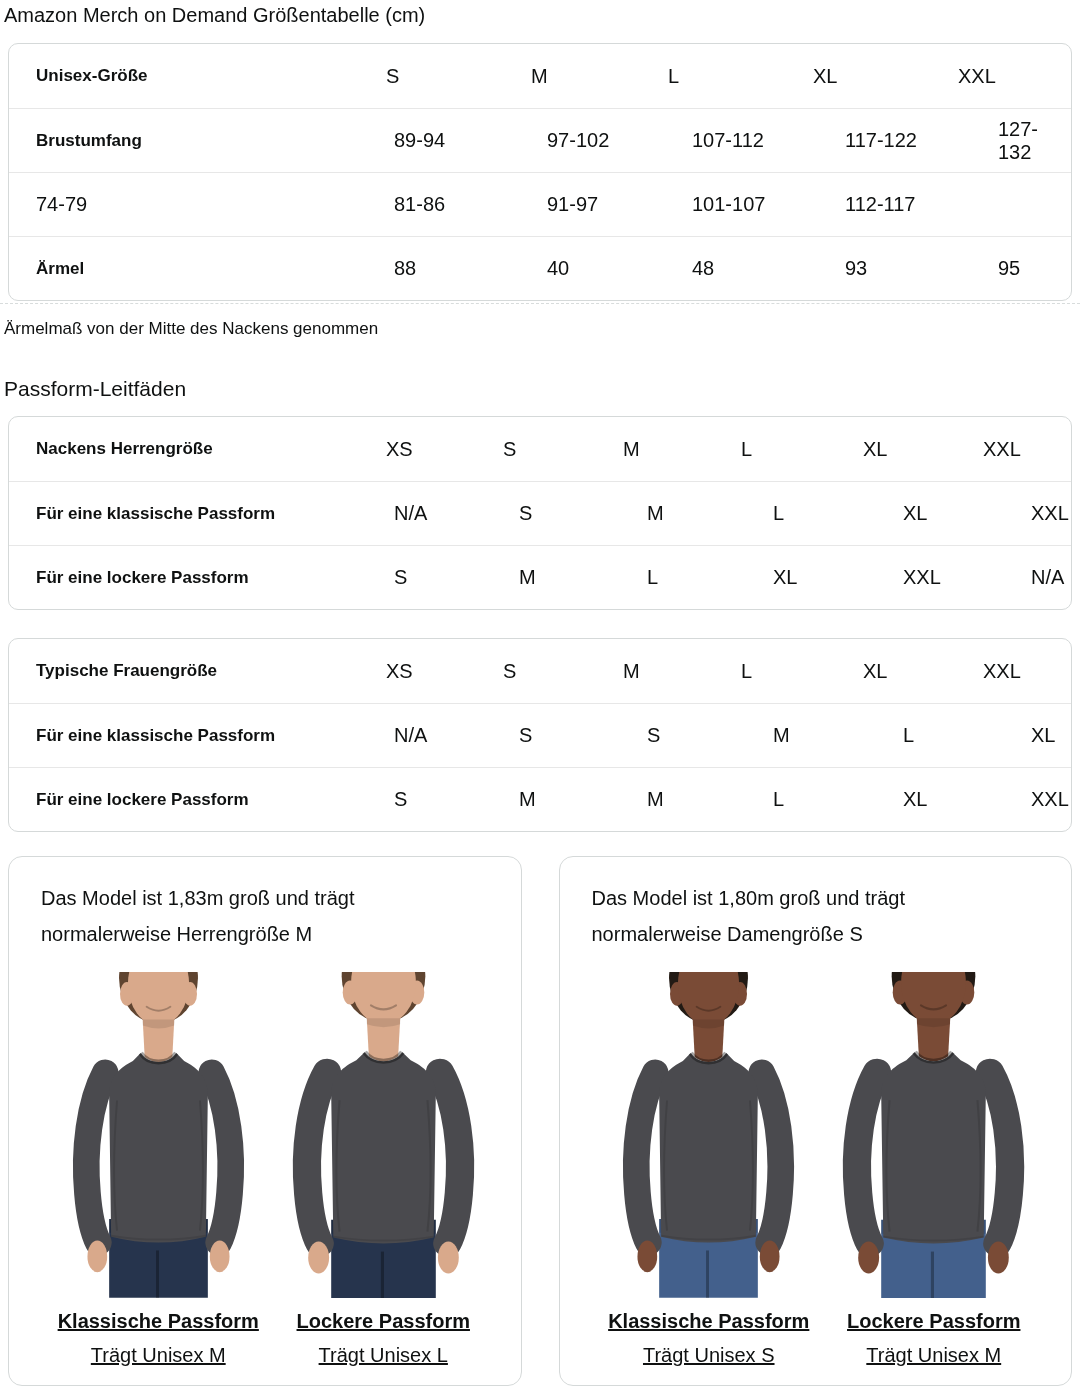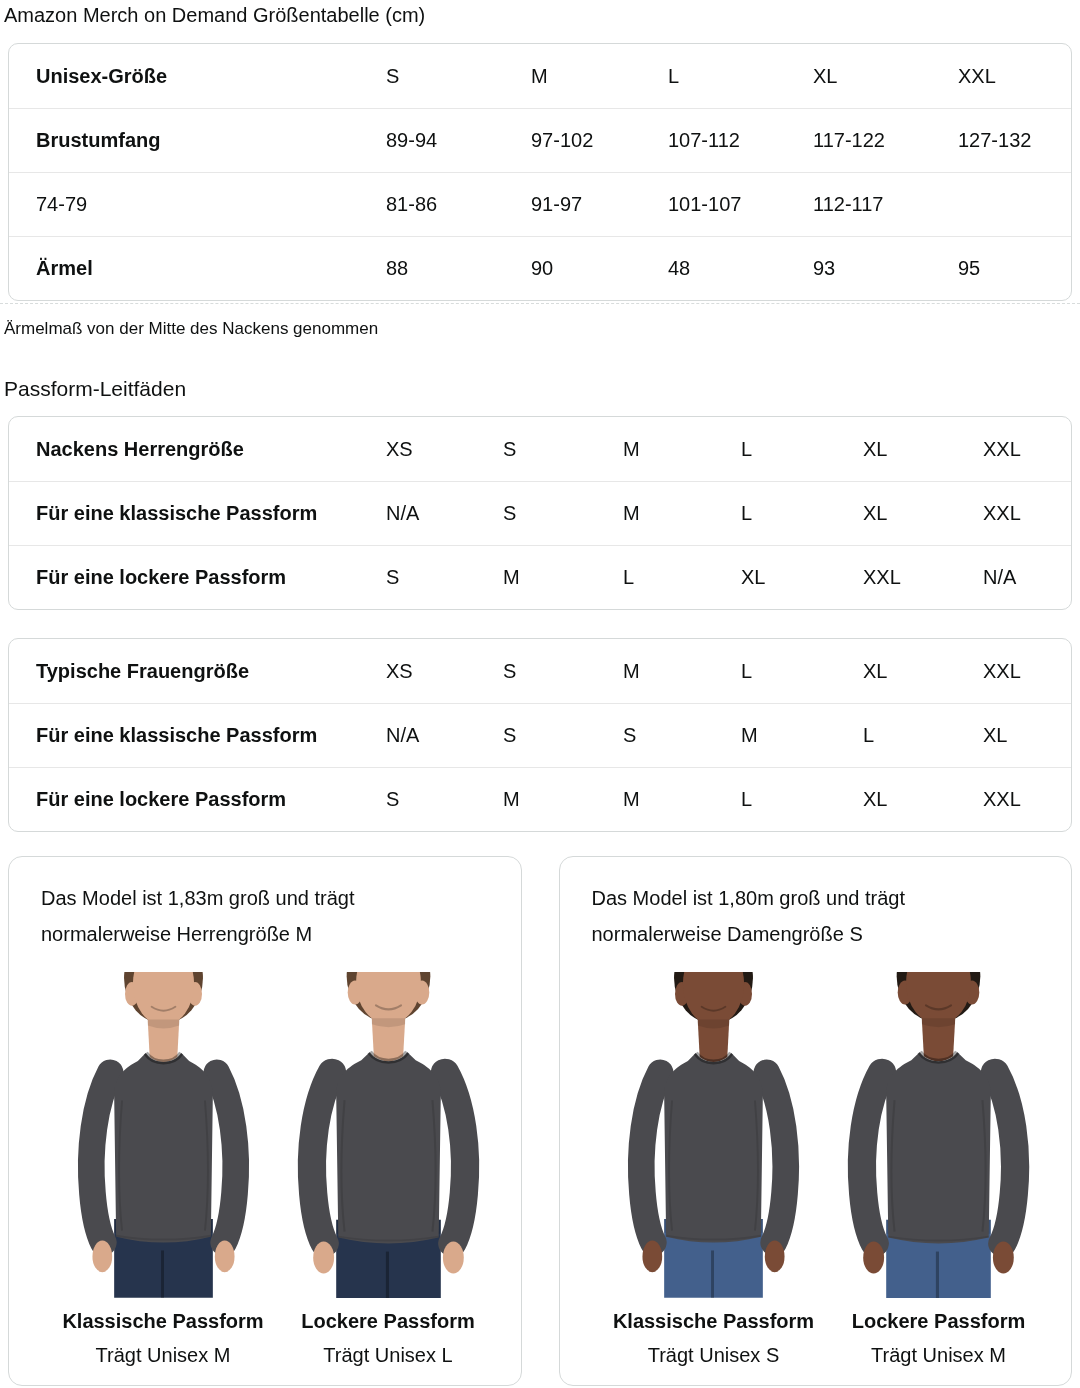--- a/index.html
+++ b/index.html
@@ -14,37 +14,37 @@
     height:1388px; overflow:hidden;
     font-family:"Liberation Sans","DejaVu Sans",sans-serif;
     color:var(--text);
   }
   .page-title{font-size:20px; font-weight:400; margin:3px 0 0 4px; line-height:25px;}
   .tcard{
     margin:15px 8px 0 8px; border:1px solid var(--border);
     border-radius:10px; background:#fff; overflow:hidden;
   }
   .trow{display:grid; align-items:center; height:64px; padding-left:27px;}
-  .trow + .trow{border-top:1px solid var(--divider);}
+  .trow + .trow{border-top:1px solid var(--divider);gap:8px;}
   .t5{grid-template-columns:350px 145px 137px 145px 145px auto;}
   .t6{grid-template-columns:350px 117px 120px 118px 122px 120px auto;}
-  .row-label{font-weight:700; font-size:20px;}
+  .row-label{font-weight:700; font-size:17px;}
   .cell{font-size:20px; font-weight:400;}
   .dashed-rule{border-top:1px dashed #d8dcdc; margin-top:2px;}
   .fit-note{font-size:17px; margin:14px 0 0 4px; line-height:21px;}
   .section-heading{font-size:21px; font-weight:400; margin:37px 0 0 4px; line-height:25px;}
   .spaced{margin-top:28px;}
 
   .model-cards{display:flex; gap:37px; margin:24px 8px 0 8px;}
   .model-card{
     flex:1; border:1px solid var(--border); border-radius:14px;
     background:#fff; padding:23px 20px 16px 32px; height:530px;
   }
   .model-desc{font-size:20px; line-height:36px; max-width:420px;}
-  .figures{display:flex; justify-content:flex-end; margin-top:20px;}
+  .figures{display:flex; justify-content:center; margin-top:20px;text-decoration:underline;}
   .fig{width:225px; text-align:center;}
   .fig svg{display:block; width:225px; height:326px;}
   .fig.loose .pg{transform:scale(1.06,1.01); transform-origin:114px 170px;}
   .fig-male{--skin:var(--skin-male); --hair:var(--hair-male); --jeans:var(--jeans-mens);}
   .fig-female{--skin:var(--skin-female); --hair:var(--hair-female); --jeans:var(--jeans-womens);}
   .fit-label{font-size:20px; font-weight:700; margin-top:6px; line-height:34px;}
   .wears-label{font-size:20px; font-weight:400; line-height:34px;}
 </style>
 </head>
 <body>
@@ -97,21 +97,21 @@
   <div class="trow t5">
     <div class="cell">74-79</div>
     <div class="cell">81-86</div>
     <div class="cell">91-97</div>
     <div class="cell">101-107</div>
     <div class="cell">112-117</div>
   </div>
   <div class="trow t5">
     <div class="row-label">Ärmel</div>
     <div class="cell">88</div>
-    <div class="cell">90</div>
+    <div class="cell">40</div>
     <div class="cell">48</div>
     <div class="cell">93</div>
     <div class="cell">95</div>
   </div>
 </div>
 <div class="dashed-rule"></div>
 
 <p class="fit-note">Ärmelmaß von der Mitte des Nackens genommen</p>
 
 <h2 class="section-heading">Passform-Leitfäden</h2>

